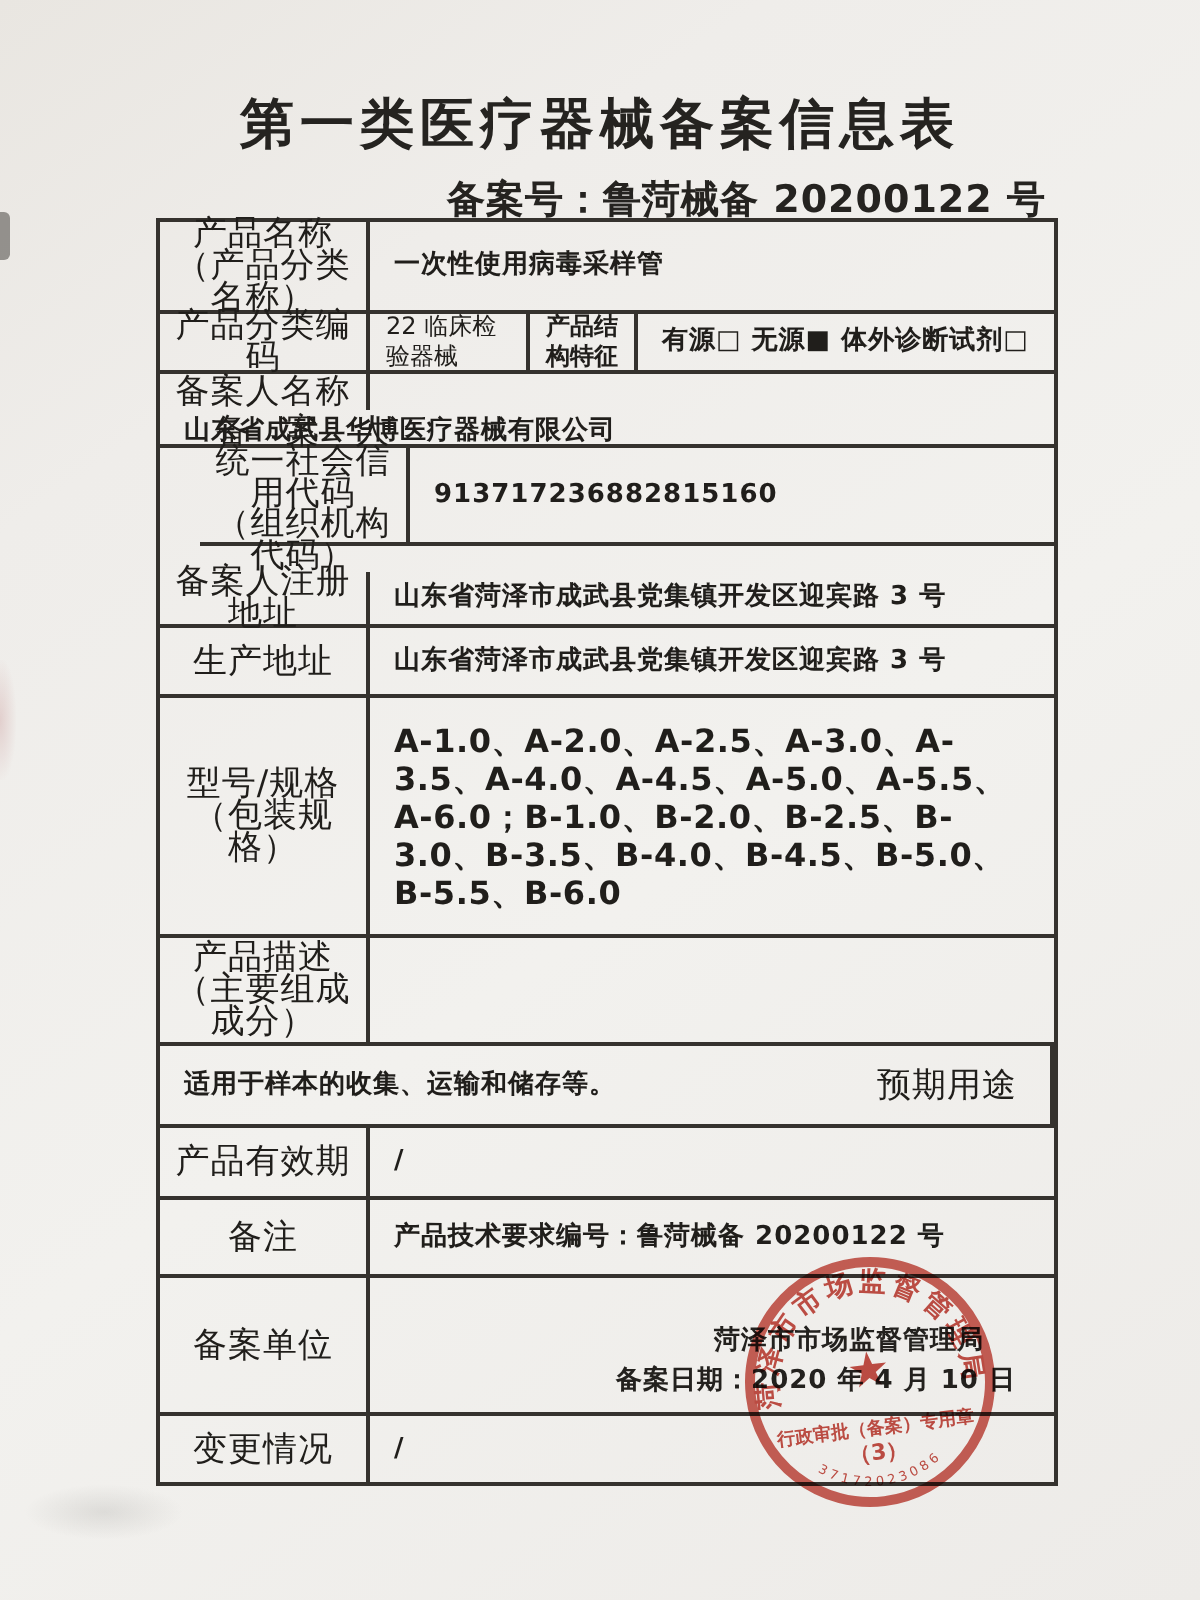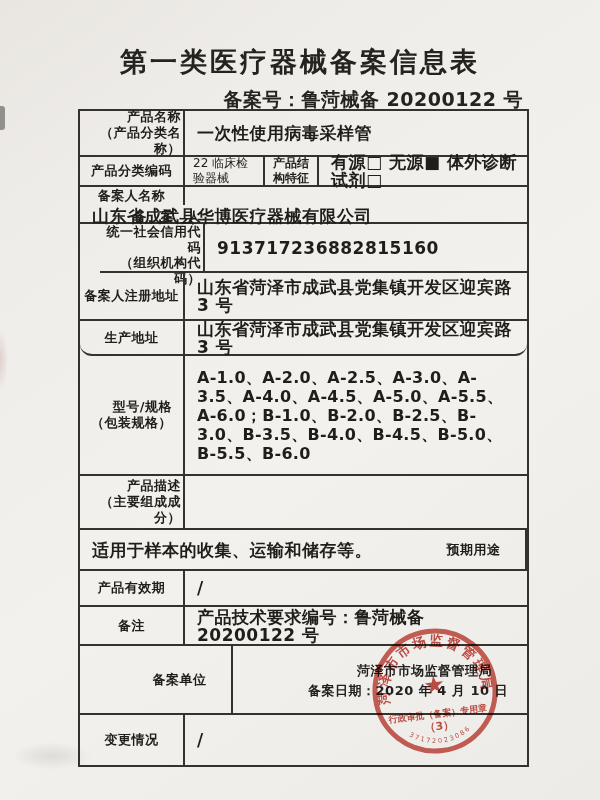--- a/index.html
+++ b/index.html
@@ -43,50 +43,50 @@
   .ftable {
     position: absolute; left: 78px; top: 109px; width: 451px;
     border: 2px solid #35322e;
     box-sizing: border-box;
   }
   .tr { display: flex; border-bottom: 2px solid #35322e; box-sizing: border-box; }
   .tr:last-child { border-bottom: none; }
   .td { box-sizing: border-box; display: flex; align-items: center; }
   .td.label {
     width: 105px; flex: none;
-    justify-content: center; text-align: right;
-    font-size: 13px; font-weight: 700; line-height: 16px;
+    justify-content: center; text-align: center;
+    font-size: 17px; font-weight: 400; line-height: 16px;
     white-space: pre-line; letter-spacing: .5px;
     border-right: 2px solid #35322e;
     padding: 1px 2px;
   }
   .td.value {
     flex: 1;
-    font-size: 17px; font-weight: 600; line-height: 18px;
+    font-size: 13px; font-weight: 600; line-height: 18px;
     padding: 2px 10px 2px 12px;
     letter-spacing: .5px;
   }
   .td.sub-code {
     width: 80px; flex: none;
     font-size: 12px; font-weight: 400; line-height: 15px;
     padding: 1px 4px 1px 8px;
     border-right: 2px solid #35322e;
   }
   .td.sub-feature {
     width: 54px; flex: none;
     justify-content: center; text-align: center;
     font-size: 12px; font-weight: 700; line-height: 15px;
     white-space: pre-line;
     border-right: 2px solid #35322e;
   }
   .r1 { height: 46px; } .r2 { height: 30px; } .r3 { height: 37px; flex-direction: column; }
-  .r4 { height: 49px; margin-left: 20px; } .r5 { height: 48px; } .r6 { height: 35px; border-radius: 12px; }
+  .r4 { height: 49px; margin-left: 20px; } .r5 { height: 28px; margin-top: 13px; } .r6 { height: 35px; }
   .r7 { height: 120px; } .r8 { height: 54px; } .r9 { height: 41px; }
-  .r10 { height: 36px; } .r11 { height: 39px; } .r12 { height: 69px; padding-left: 48px; }
-  .r13 { height: 50px; }
+  .r10 { height: 36px; } .r11 { height: 39px; } .r12 { height: 69px; }
+  .r13 { height: 33px; }
   .r7 .value { font-size: 16px; line-height: 19px; padding-right: 16px; letter-spacing: .3px; }
   .r8 .value { font-size: 12.3px; letter-spacing: 0; }
   .r4 .label { line-height: 15.5px; }
   
   .bureau-overlay {
     position: absolute; top: 661px; right: 92px;
     text-align: right;
     font-size: 13px; font-weight: 700; line-height: 20px;
     color: #23211e; letter-spacing: .5px;
   }

